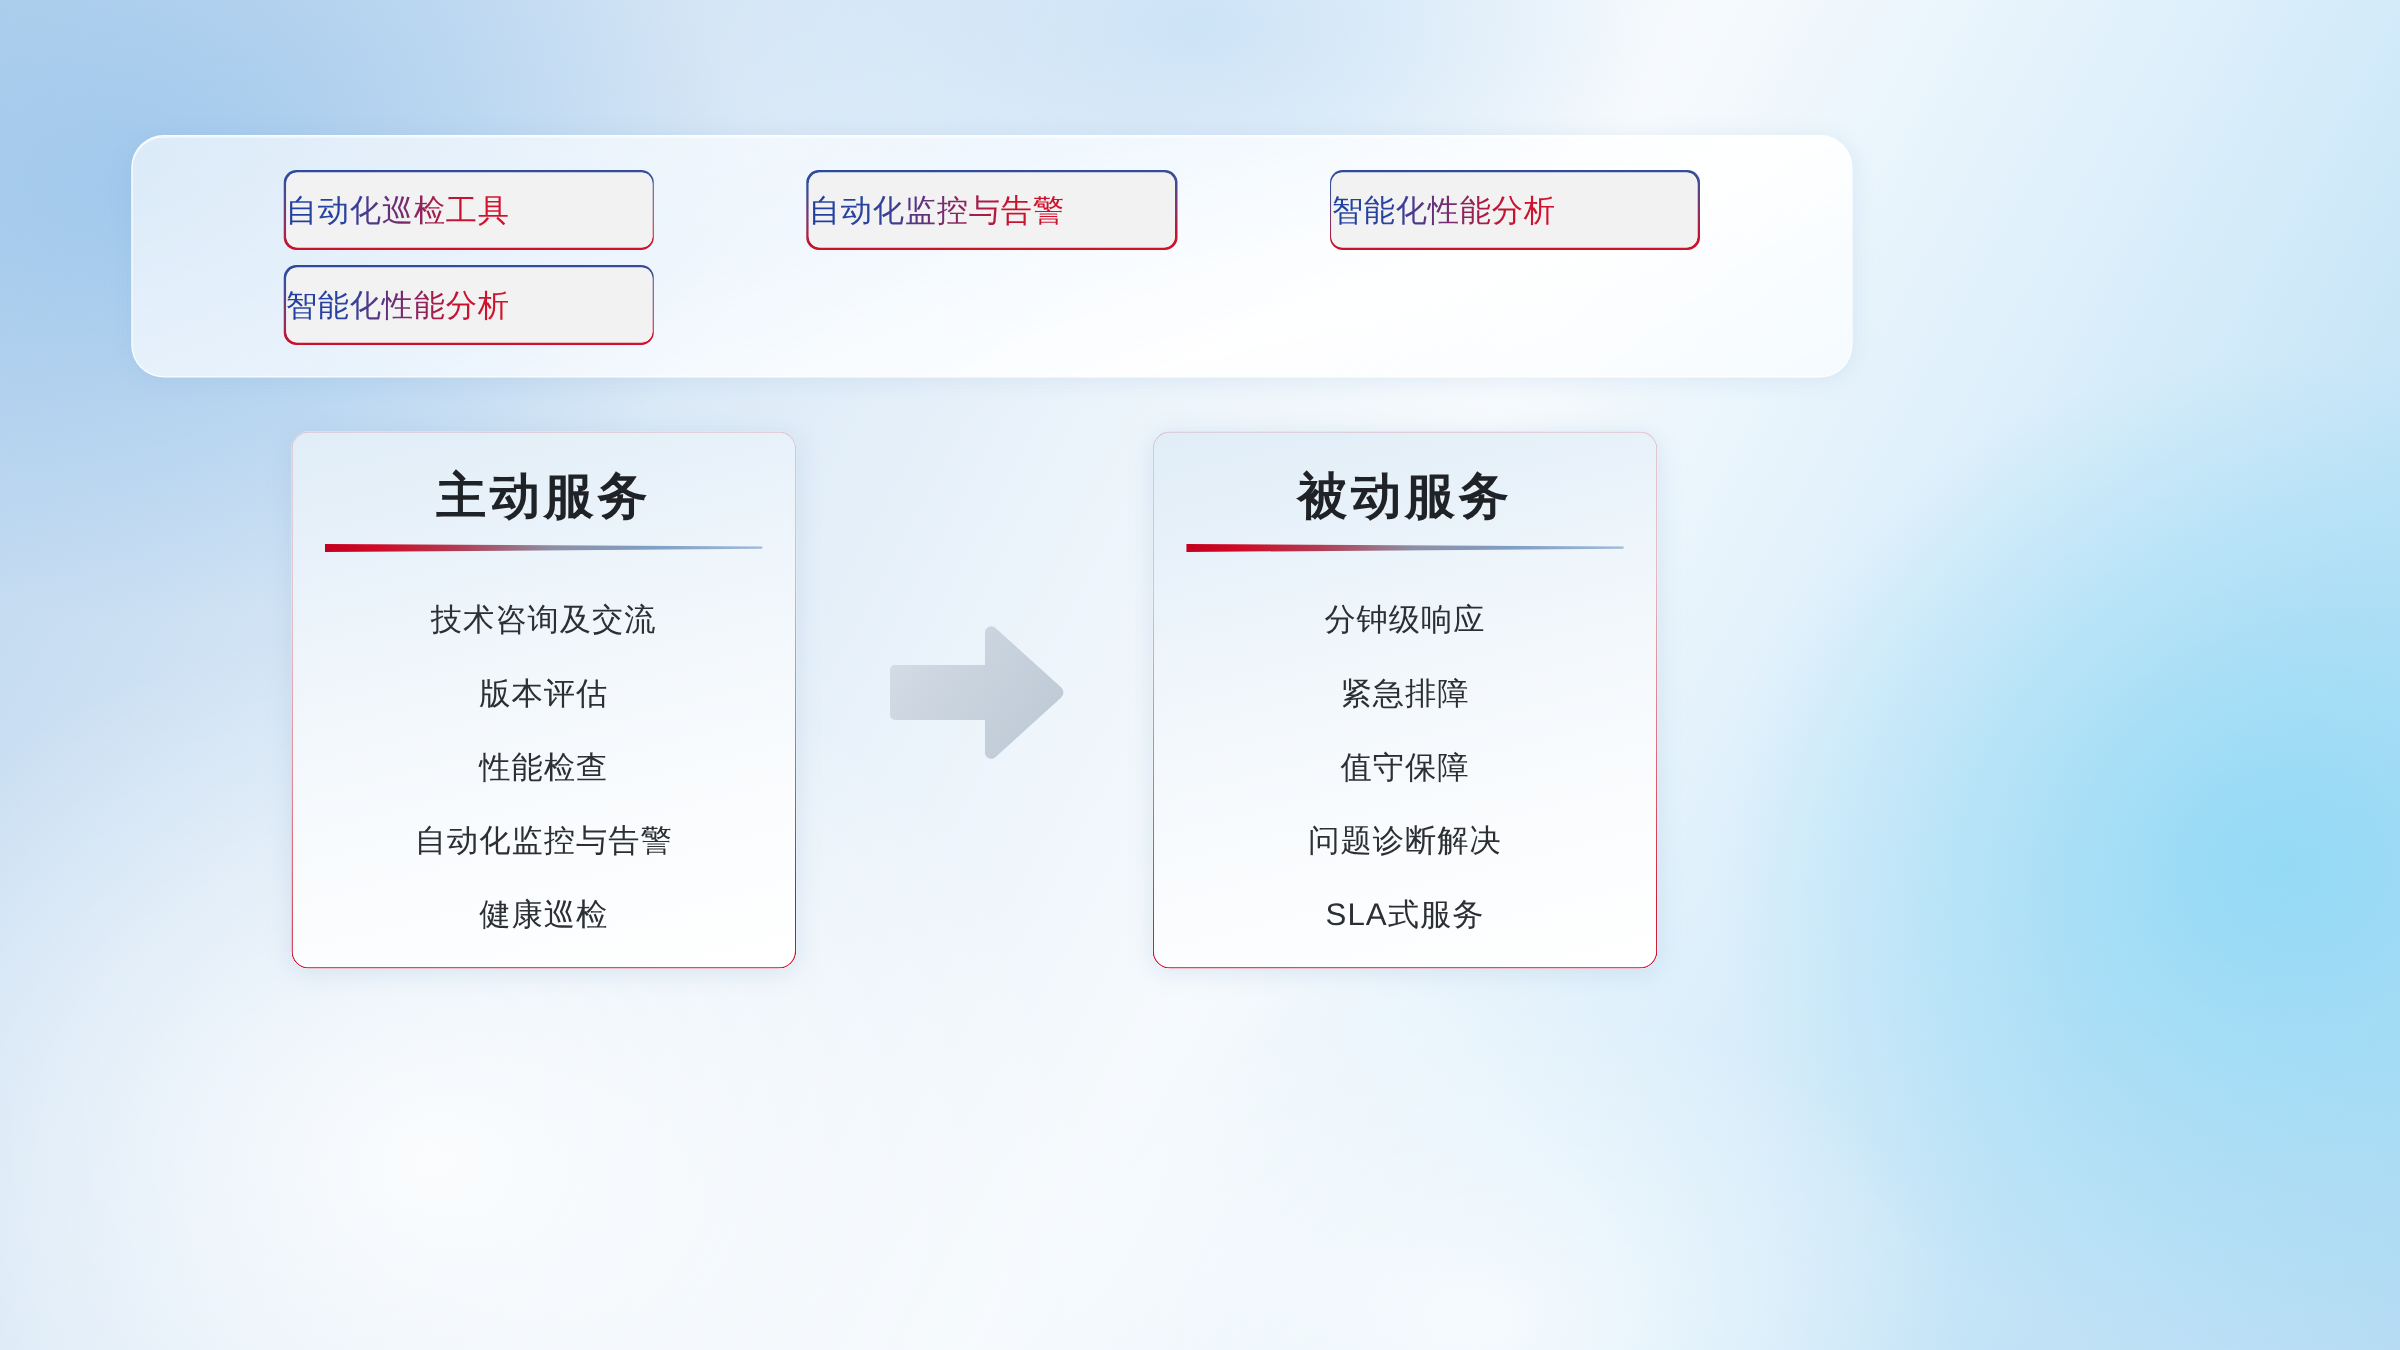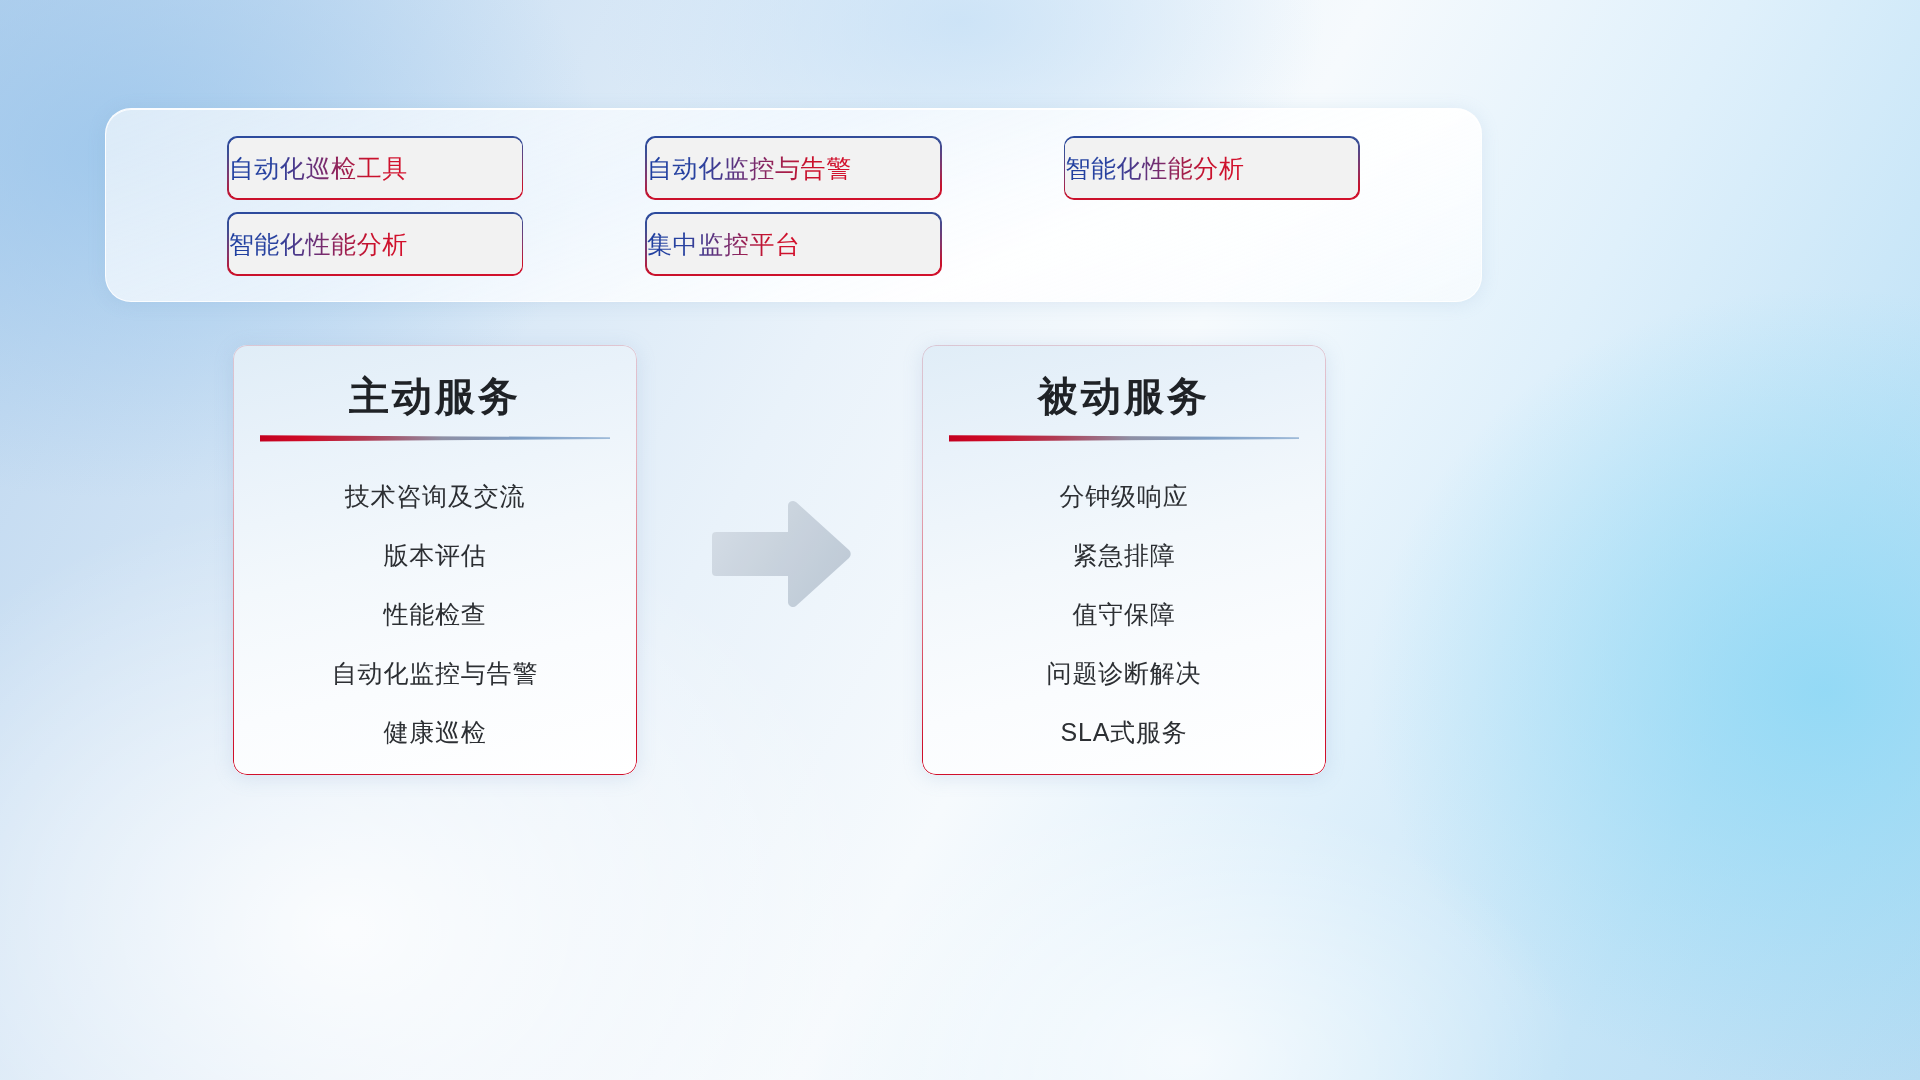--- a/index.html
+++ b/index.html
@@ -141,24 +141,20 @@
       <div class="chip-inner"></div>
       <span class="chip-label">智能化性能分析</span>
     </div>
 
     <div class="chip">
       <div class="chip-inner"></div>
       <span class="chip-label">智能化性能分析</span>
     </div>
 
 
-    <div class="chip">
-      <div class="chip-inner"></div>
-      <span class="chip-label">集中监控平台</span>
-    </div>
 
   </div>
 </div>
 
 <div id="card-left" class="card">
   <div class="card-title">主动服务</div>
 
   <svg class="card-divider" viewBox="0 0 350 9" preserveAspectRatio="none">
     <defs>
       <linearGradient id="divGradL" x1="0" y1="0" x2="1" y2="0">

